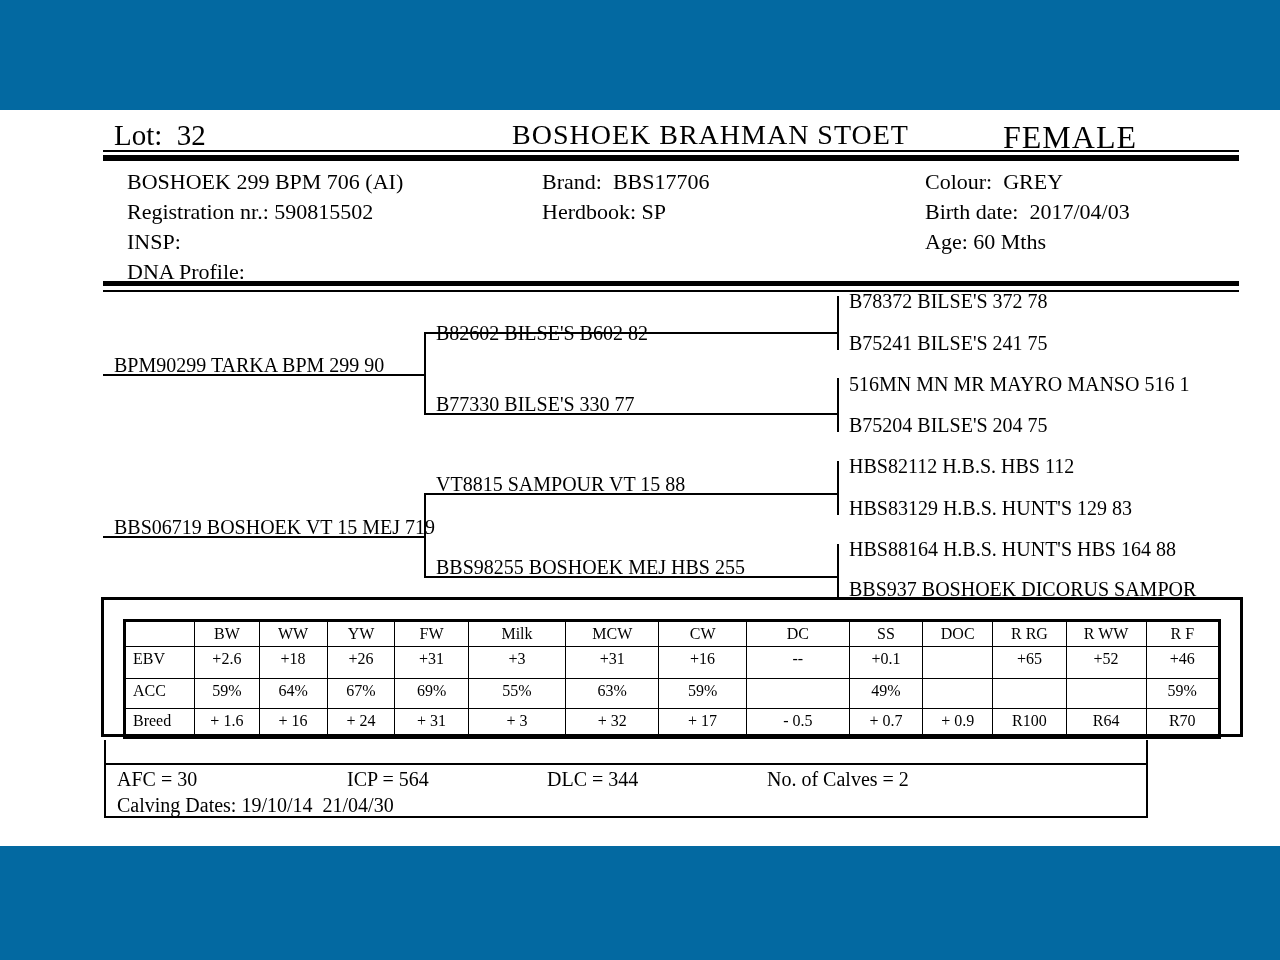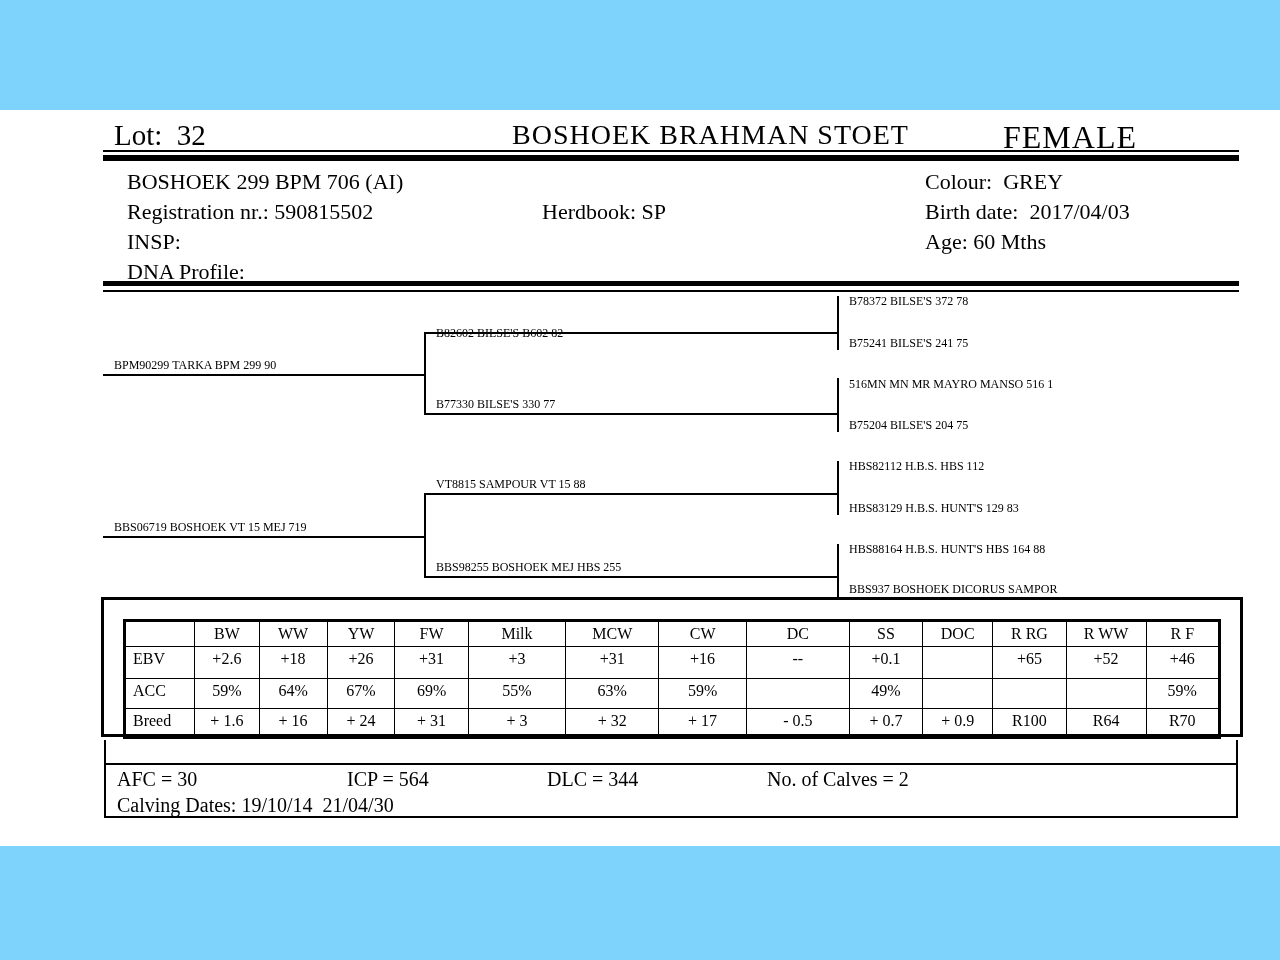--- a/index.html
+++ b/index.html
@@ -1,40 +1,40 @@
 <!DOCTYPE html>
 <html><head>
 <meta charset="utf-8">
 <style>
   html,body{margin:0;padding:0;background:#333;}
-  #stage{position:relative;width:1280px;height:960px;background:#7dd3fc;overflow:hidden;
+  #stage{position:relative;width:1280px;height:960px;background:#0369a1;overflow:hidden;
          font-family:"Liberation Serif","DejaVu Serif",serif;color:#000;}
   .sheet{position:absolute;left:0;top:110px;width:1280px;height:736px;background:#ffffff;}
   .abs{position:absolute;white-space:pre;}
   .line{position:absolute;background:#000;}
   
   .lot{left:114px;top:119px;font-size:29px;}
   .title{left:512px;top:119px;font-size:28px;letter-spacing:1px;}
   .sex{left:1003px;top:119px;font-size:32px;letter-spacing:1px;}
   
   .det{font-size:22px;line-height:30px;}
   
-  .ped{font-size:12px;line-height:18px;}
+  .ped{font-size:20px;line-height:18px;}
   
   .ebv-frame{position:absolute;left:101px;top:597px;width:1142px;height:140px;
              border:3px solid #000;padding:19px;box-sizing:border-box;}
   table.ebv{width:100%;height:100%;border-collapse:collapse;table-layout:fixed;
             border:3px solid #000;font-family:"Liberation Serif","DejaVu Serif",serif;}
   table.ebv td{border:1px solid #000;font-size:16px;text-align:center;vertical-align:top;
                padding:3px 2px 0 2px;overflow:hidden;white-space:pre;}
   table.ebv tr.hdr td{vertical-align:middle;padding-top:0;height:24px;}
   table.ebv td.lbl{text-align:left;padding-left:7px;}
   table.ebv tr.r1{height:32px;} table.ebv tr.r2{height:30px;} table.ebv tr.r3{height:29px;}
   
-  .bottom-box{position:absolute;left:104px;top:740px;width:1134px;height:78px;
+  .bottom-box{position:absolute;left:104px;top:740px;width:1044px;height:78px;
               border-left:2px solid #000;border-right:2px solid #000;border-bottom:2px solid #000;
               box-sizing:border-box;text-align:center;}
   .bb-spacer{height:23px;border-bottom:2px solid #000;}
   .bb-item{position:absolute;font-size:20px;white-space:pre;}
   .bb-l2{position:absolute;left:11px;top:54px;font-size:20px;white-space:pre;}
 </style>
 </head>
 <body>
 
 <div id="stage">
@@ -44,20 +44,21 @@
   <div class="abs title">BOSHOEK BRAHMAN STOET</div>
   <div class="abs sex">FEMALE</div>
 
   <div class="line" style="left:103px;top:150px;width:1136px;height:2px;"></div>
   <div class="line" style="left:103px;top:155px;width:1136px;height:6px;"></div>
 
   <div class="abs det" style="left:127px;top:167px;">BOSHOEK 299 BPM 706 (AI)</div>
   <div class="abs det" style="left:127px;top:197px;">Registration nr.: 590815502</div>
   <div class="abs det" style="left:127px;top:227px;">INSP:</div>
   <div class="abs det" style="left:127px;top:257px;">DNA Profile:</div>
+  <div class="abs det" style="left:542px;top:167px;">Brand:  BBS17706</div>
   <div class="abs det" style="left:542px;top:197px;">Herdbook: SP</div>
   <div class="abs det" style="left:925px;top:167px;">Colour:  GREY</div>
   <div class="abs det" style="left:925px;top:197px;">Birth date:  2017/04/03</div>
   <div class="abs det" style="left:925px;top:227px;">Age: 60 Mths</div>
 
   <div class="line" style="left:103px;top:281px;width:1136px;height:5px;"></div>
   <div class="line" style="left:103px;top:290px;width:1136px;height:2px;"></div>
 
   <div class="abs ped" style="left:114px;top:356px;">BPM90299 TARKA BPM 299 90</div>
   <div class="abs ped" style="left:114px;top:518px;">BBS06719 BOSHOEK VT 15 MEJ 719</div>

